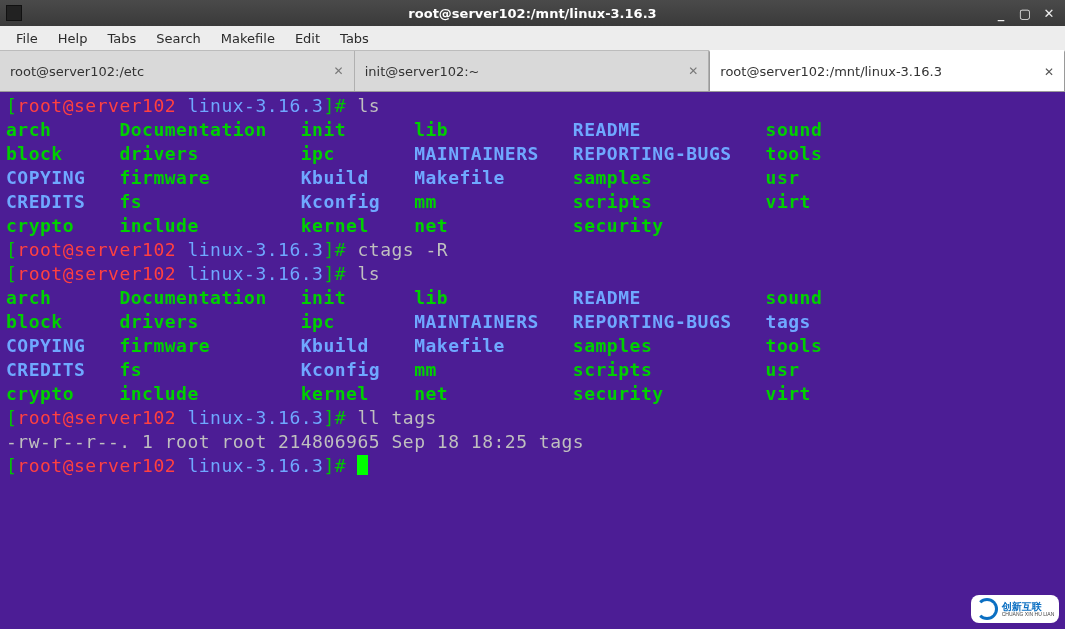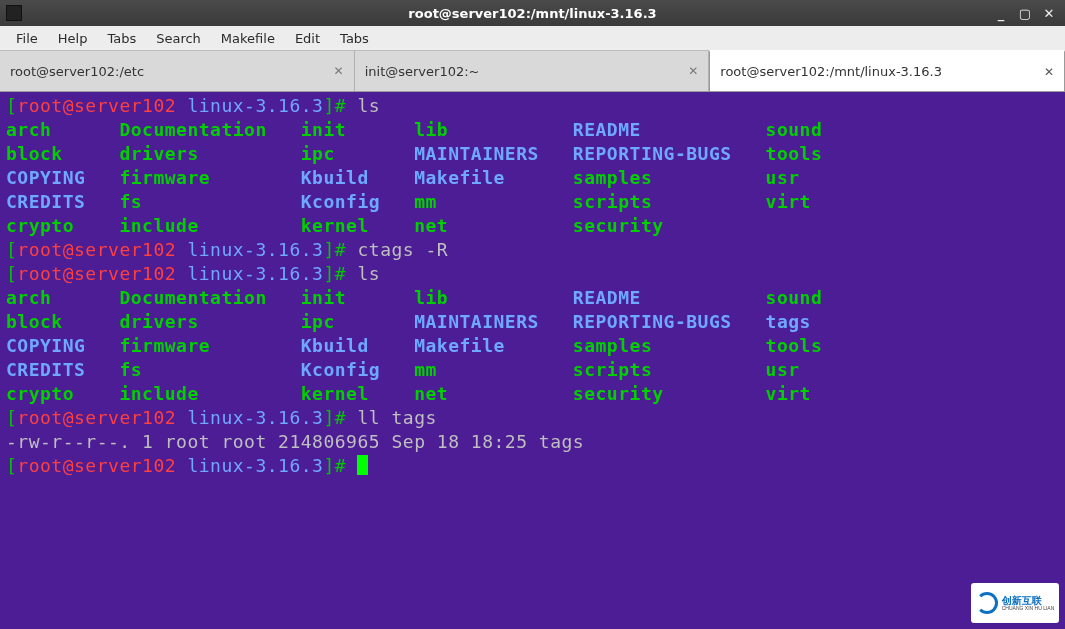--- a/index.html
+++ b/index.html
@@ -75,24 +75,24 @@
   .file { color:#6fa8ff; font-weight:bold; }
   .text { color:#bfbfbf; }
   .cursor {
     display:inline-block; width:11px; height:20px;
     background:#00ff00; vertical-align:-3px;
   }
 
   
   .watermark {
     position:absolute; right:6px; bottom:6px;
-    width:88px; height:40px; background:#fff;
+    width:88px; height:28px; background:#fff;
     display:flex; align-items:center; justify-content:center;
     font-family:Arial,sans-serif; font-size:10px; color:#0b6fc2; font-weight:bold;
-    border-radius:3px;
+    border-radius:8px;
   }
   .watermark .swirl {
     width:22px;height:22px;border:3px solid #0b6fc2;border-radius:50%;
     border-left-color:transparent; margin-right:4px;
   }
   .watermark .lab { line-height:1; }
 </style>
 </head>
 <body>
 

